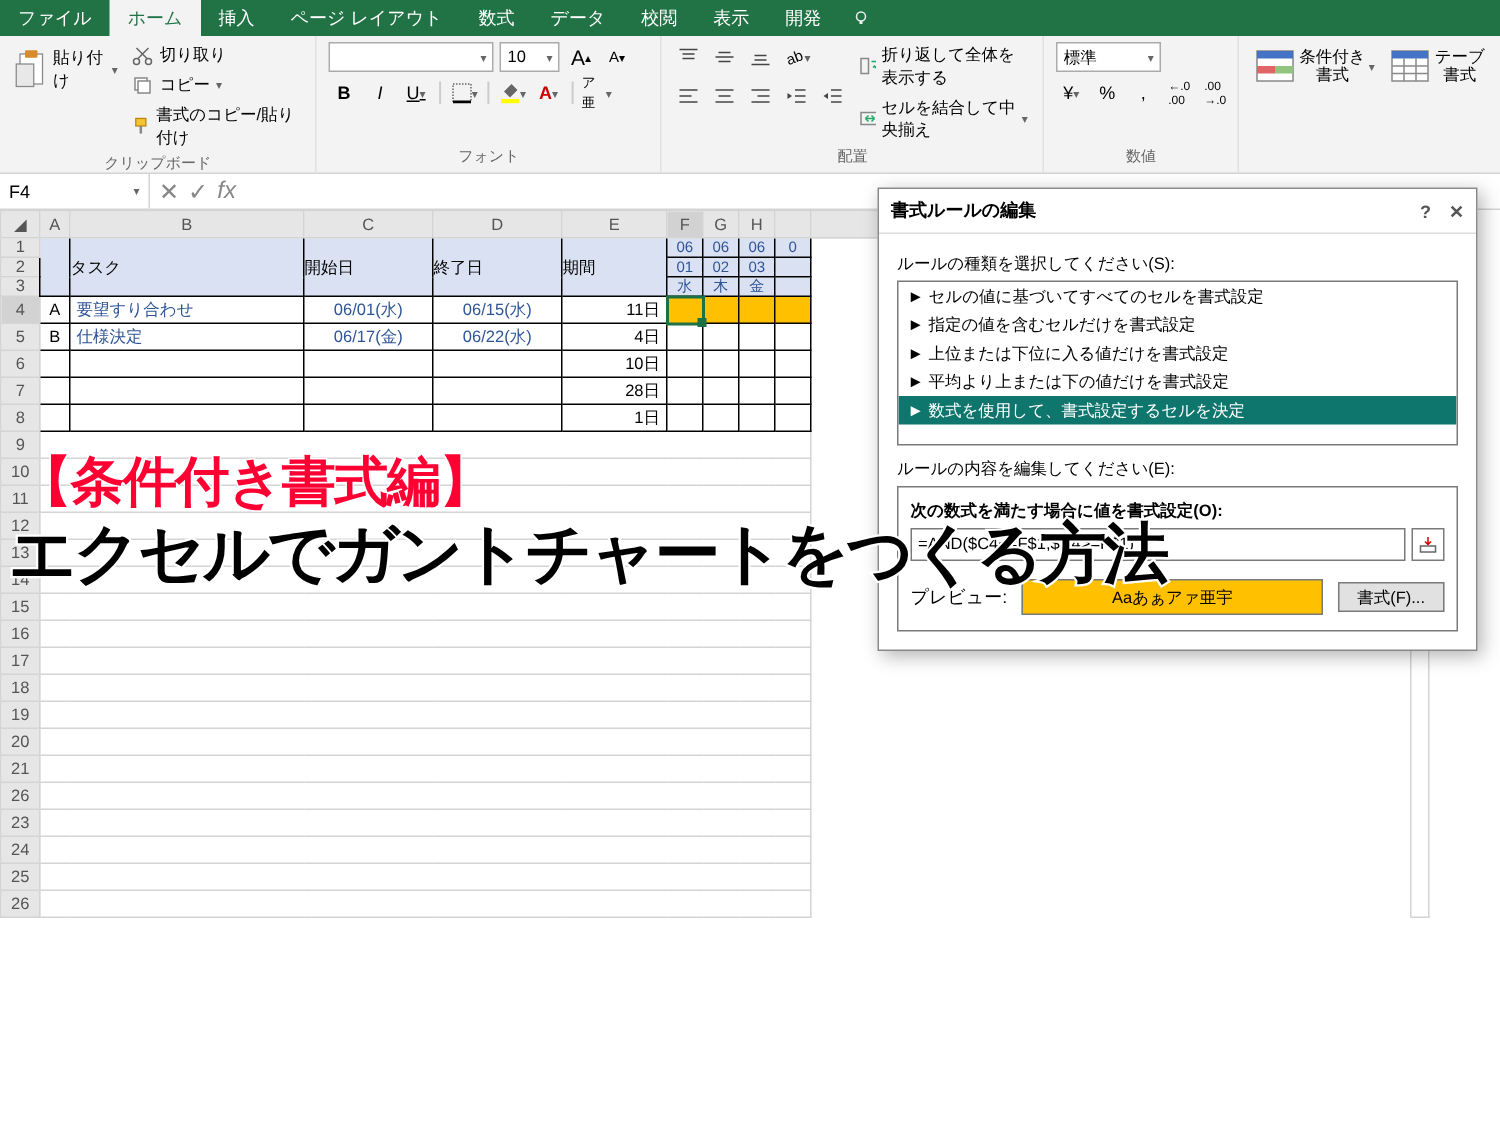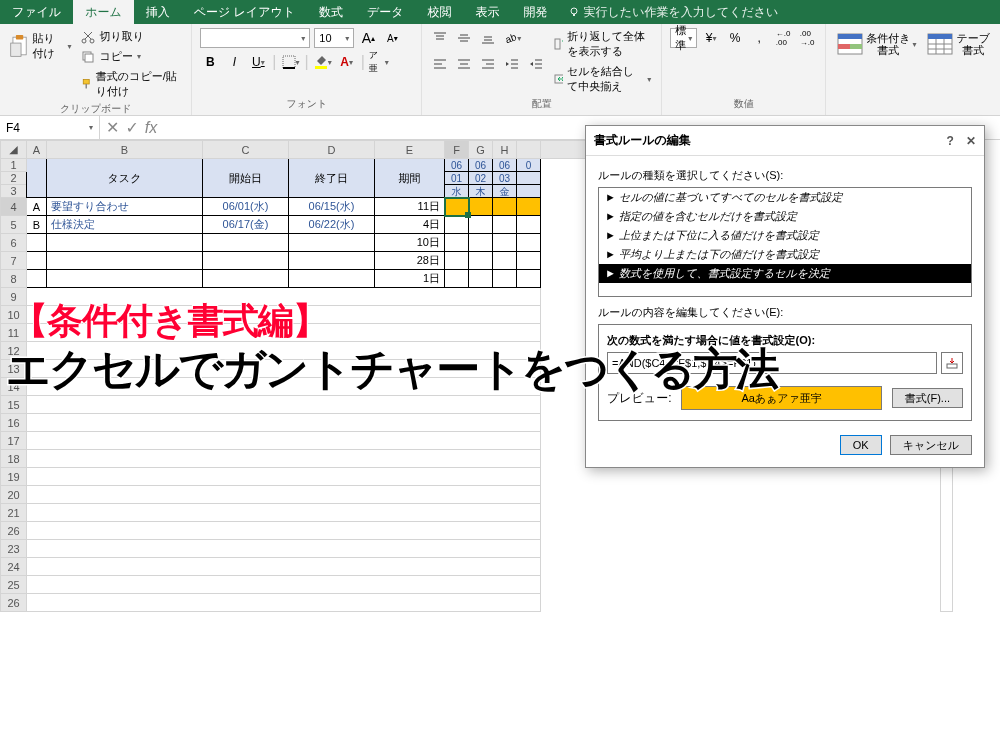--- a/index.html
+++ b/index.html
@@ -49,40 +49,40 @@
 .col-AA { width: 4px; }
 .col-A { width: 20px; }
 .col-B { width: 156px; }
 .col-C { width: 86px; }
 .col-D { width: 86px; }
 .col-E { width: 70px; }
 .col-narrow { width: 24px; }
 .col-W { width: 12px; }
 
 
-.thdr { background: #d9e1f2; text-align: center; border: 1px solid #000 !important; }
+.thdr { background: #d9e1f2; border: 1px solid #000 !important; }
 .gantt-hdr { background: #d9e1f2; text-align: center; border: 1px solid #000 !important; font-size: 10px; color: #2f5597; line-height: 1.1; }
 .gcell { border: 1px solid #000 !important; height: 18px; }
 .gcell.blue { color: #2f5597; }
 .gcell.center { text-align: center; }
 .gcell.right { text-align: right; padding-right: 4px; }
 .gcell.left { text-align: left; padding-left: 4px; }
 .gcell.fill { background: #ffc000; }
 .active-cell { outline: 2px solid #1e7145; outline-offset: -1px; position: relative; }
 .cell-handle { position: absolute; right: -3px; bottom: -3px; width: 6px; height: 6px; background: #1e7145; }
 
 
 .dialog { position: absolute; left: 585px; top: 125px; width: 400px; background: #fff; border: 1px solid #888; box-shadow: 3px 3px 12px rgba(0,0,0,.3); font-size: 12px; z-index: 50; }
 .dialog-title { display: flex; justify-content: space-between; align-items: center; padding: 6px 8px; border-bottom: 1px solid #ddd; font-weight: bold; }
 .dialog-title .controls { display: flex; gap: 12px; color: #555; }
 .dialog-body { padding: 8px 12px 12px; }
 .dlg-label { font-size: 11px; margin: 4px 0; }
 .rule-list { border: 1px solid #7a7a7a; height: 110px; overflow: hidden; font-size: 11px; }
-.rule-item { padding: 2px 6px; font-style: italic; }
-.rule-item.sel { background: #000000; color: #fff; }
+.rule-item { padding: 2px 6px; }
+.rule-item.sel { background: #0f766e; color: #fff; }
 .formula-box { border: 1px solid #7a7a7a; padding: 8px 8px 10px; margin-top: 2px; }
 .fx-field { display: flex; align-items: center; gap: 4px; margin-top: 4px; }
 .fx-field input { flex: 1; border: 1px solid #7a7a7a; height: 22px; font-size: 11px; padding: 0 4px; }
 .collapse-btn { width: 22px; height: 22px; border: 1px solid #7a7a7a; display: flex; align-items: center; justify-content: center; }
 .preview-row { display: flex; align-items: center; gap: 10px; margin-top: 12px; }
 .preview-swatch { flex: 1; height: 24px; border: 1px solid #7a7a7a; background: #ffc000; display: flex; align-items: center; justify-content: center; font-size: 11px; }
 .dlg-btn { height: 20px; padding: 0 12px; border: 1px solid #7a7a7a; background: #e1e1e1; font-size: 11px; }
 .dlg-footer { display: flex; justify-content: flex-end; gap: 8px; margin-top: 14px; }
 .dlg-footer .dlg-btn.ok { border: 1px solid #0078d7; }
 
@@ -104,21 +104,20 @@
   <div class="tab">数式</div>
   <div class="tab">データ</div>
   <div class="tab">校閲</div>
   <div class="tab">表示</div>
   <div class="tab">開発</div>
   <div class="tell-me">
     <svg width="12" height="12" viewBox="0 0 12 12">
         <circle cx="6" cy="5" r="3" fill="none" stroke="#fff" stroke-width="1"></circle>
         <rect x="5" y="8" width="2" height="2" fill="#fff"></rect>
       </svg>
-    <span>実行したい作業を入力してください</span>
   </div>
 </div>
 
 <div class="ribbon-body">
 
   <div class="ribbon-group">
     <div class="ribbon-group-content">
       <div class="big-btn">
         <svg width="28" height="32" viewBox="0 0 28 32">
             <rect x="4" y="4" width="18" height="24" fill="#fff" stroke="#888"></rect>
@@ -303,21 +302,21 @@
             </svg>
           <span>セルを結合して中央揃え</span>
             <span class="chev">▾</span>
         </div>
       </div>
     </div>
     <div class="ribbon-group-label">配置</div>
   </div>
 
   <div class="ribbon-group" style="min-width:130px">
-    <div class="ribbon-group-content" style="flex-direction:row;gap:4px">
+    <div class="ribbon-group-content" style="flex-direction:column;gap:4px">
       <div class="num-combo">
           <span>標準</span>
           <span class="chev">▾</span>
         </div>
       <div class="icon-row">
         <div class="icon-btn">
             <span>¥</span>
             <span class="chev">▾</span>
           </div>
         <div class="icon-btn">%</div>
@@ -604,21 +603,17 @@
               <path d="M6 1 v5 M4 4 l2 2 l2 -2" fill="none" stroke="#c00"></path>
             </svg>
         </div>
       </div>
       <div class="preview-row">
         <span>プレビュー:</span>
         <div class="preview-swatch">Aaあぁアァ亜宇</div>
         <button class="dlg-btn">書式(F)...</button>
       </div>
     </div>
-    <div class="dlg-footer">
-      <button class="dlg-btn ok">OK</button>
-      <button class="dlg-btn">キャンセル</button>
-    </div>
   </div>
 </div>
 
 <div class="overlay red">【条件付き書式編】</div>
 <div class="overlay black">エクセルでガントチャートをつくる方法</div>
 
 </body></html>

